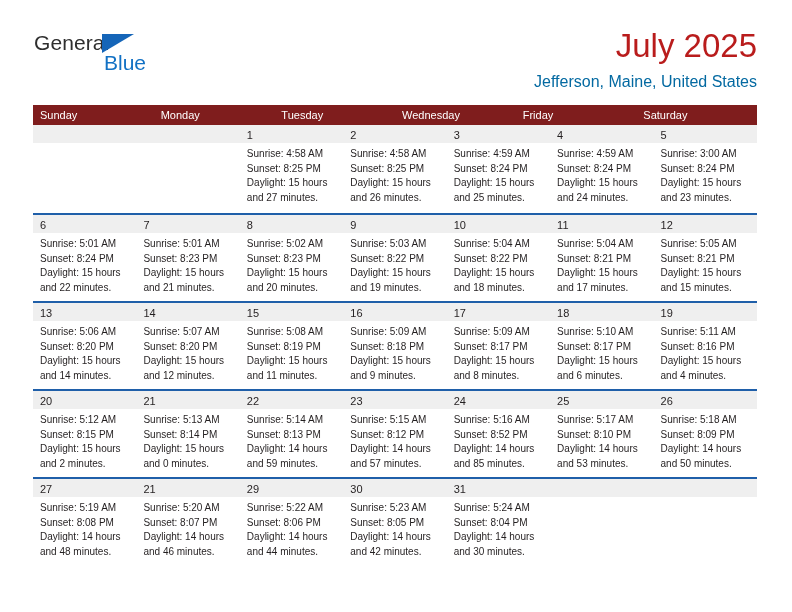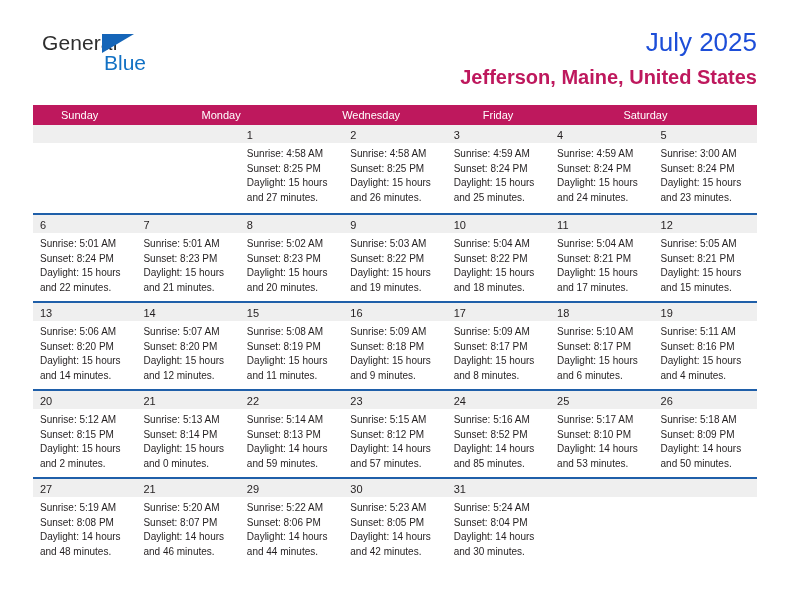--- a/index.html
+++ b/index.html
@@ -33,21 +33,21 @@
 
   .logo {
     position: absolute;
     left: 0;
     top: 4px;
     width: 170px;
     height: 56px;
   }
   .logo-general {
     position: absolute;
-    left: 8px;
+    left: 0;
     top: 0;
     font-size: 21px;
     letter-spacing: .1px;
     color: #2e2e2e;
     line-height: 1;
   }
   .logo-tri {
     position: absolute;
     left: 68px;
     top: 2px;
@@ -65,47 +65,45 @@
     line-height: 1;
   }
 
   .title-block {
     position: absolute;
     right: 0;
     top: 0;
     text-align: right;
   }
   .cal-title {
-    font-size: 26px;
-    color: #1d4ed8;
+    font-size: 33px;
+    color: #b91c1c;
     line-height: 1.1;
     white-space: nowrap;
   }
   .cal-subtitle {
     margin-top: 9px;
-    font-size: 20px;
-    color: #be185d;
+    font-size: 16px;
+    color: #0369a1;
     line-height: 1.1;
     white-space: nowrap;
-    font-weight: bold;
   }
 
   
   .calendar {
     position: absolute;
     left: 33px;
     top: 105px;
     width: 724px;
   }
 
   .weekday-row {
     display: flex;
-    background: #be185d;
+    background: #7f1d1d;
     height: 20px;
-    padding-left: 21px;
   }
   .weekday {
     flex: 1 1 0;
     color: #ffffff;
     font-size: 11px;
     line-height: 20px;
     padding-left: 7px;
     box-sizing: border-box;
     white-space: nowrap;
   }
@@ -167,20 +165,21 @@
       <div class="cal-title">July 2025</div>
       <div class="cal-subtitle">Jefferson, Maine, United States</div>
     </div>
 
   </div>
 
   <div class="calendar">
     <div class="weekday-row" id="weekday-row">
         <div class="weekday">Sunday</div>
         <div class="weekday">Monday</div>
+        <div class="weekday">Tuesday</div>
         <div class="weekday">Wednesday</div>
         <div class="weekday">Friday</div>
         <div class="weekday">Saturday</div>
       </div>
     <div id="weeks-container">
         <div class="week first">
           <div class="day">
             <div class="day-number-band"><span class="day-number"></span></div>
             <div class="day-lines"></div>
           </div>

